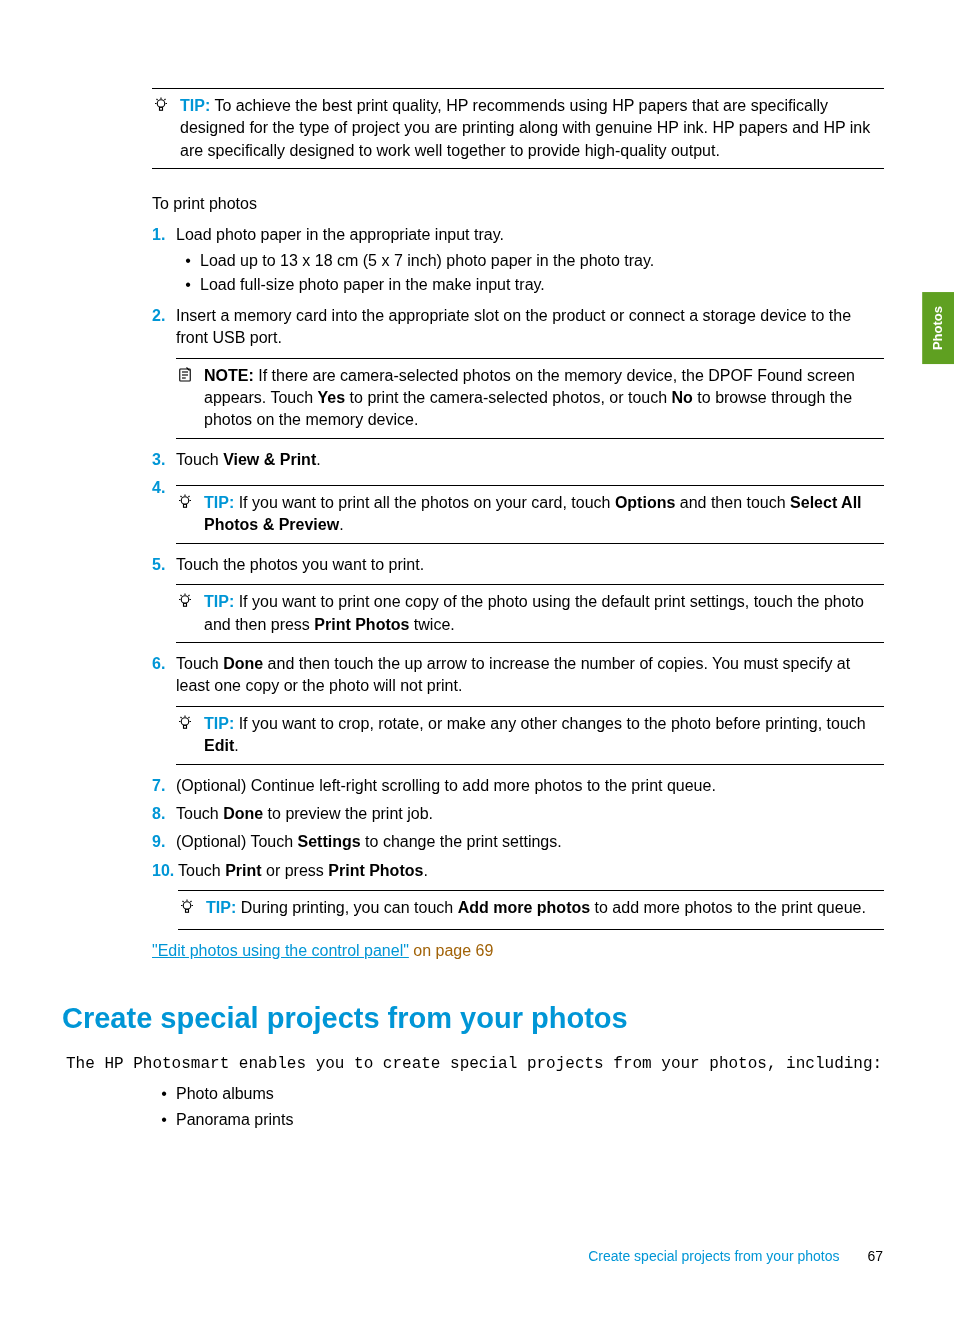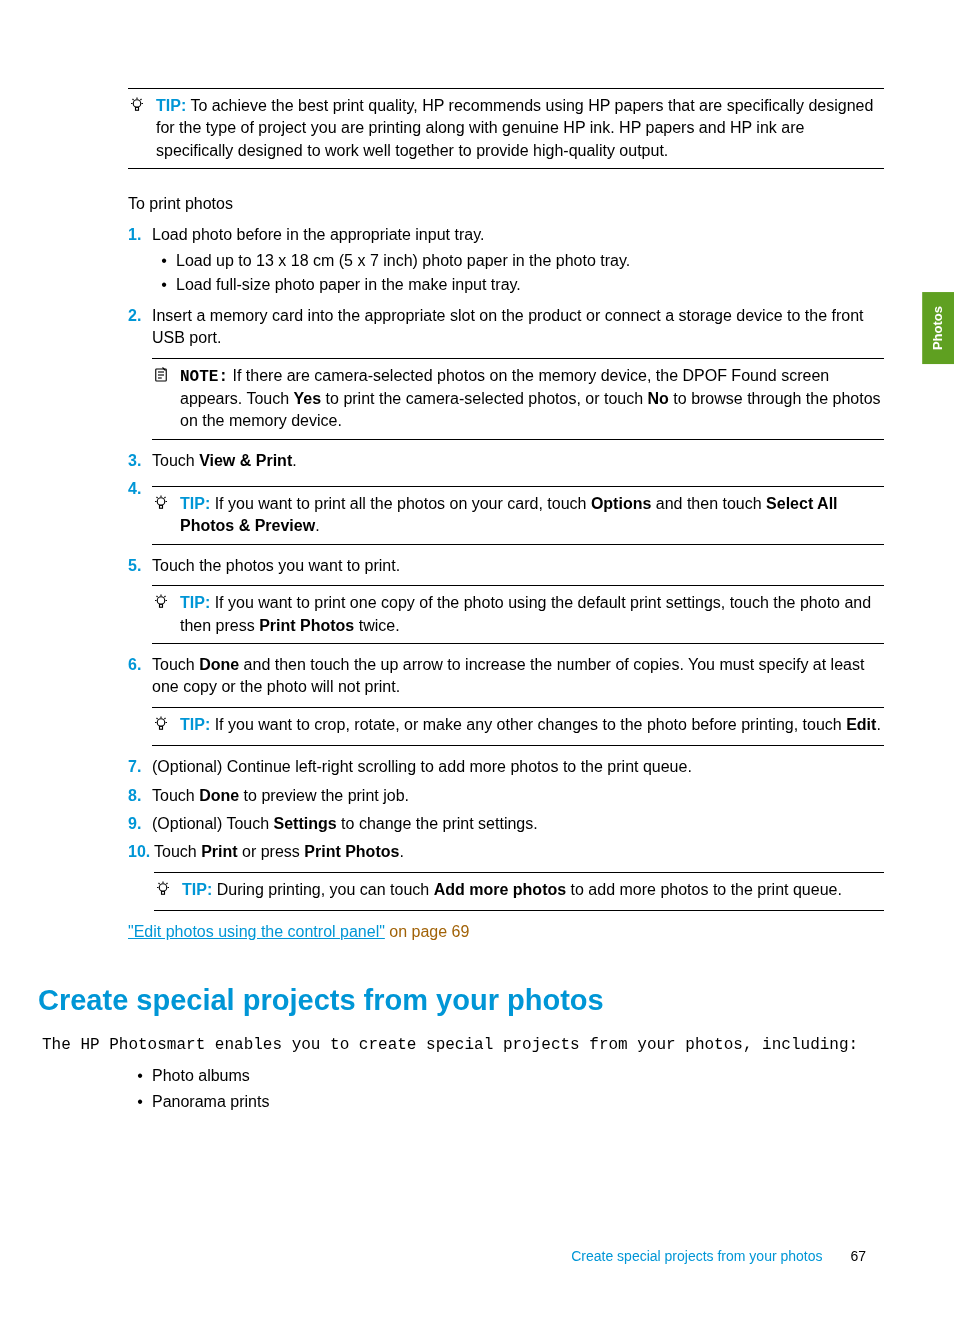--- a/index.html
+++ b/index.html
@@ -7,21 +7,21 @@
       font-family: Arial, Helvetica, sans-serif;
       font-size: 16px;
       line-height: 1.4;
       color: #000;
       background: #fff;
       width: 954px;
       height: 1321px;
       position: relative;
     }
     .page {
-      padding: 80px 70px 60px 42px;
+      padding: 80px 70px 60px 66px;
       position: relative;
     }
     .side-tab {
       position: absolute;
       right: 0;
       top: 292px;
       background: #5fa021;
       color: #fff;
       writing-mode: vertical-rl;
       transform: rotate(180deg);
@@ -47,21 +47,20 @@
     }
     .callout-text {
       flex: 1;
     }
     .tip-label {
       color: #0096d6;
       font-weight: bold;
     }
     .note-label {
       font-weight: bold;
-      font-family: Liberation Mono, monospace;
     }
     .bold { font-weight: bold; }
     .section-heading {
       font-weight: normal;
       margin-top: 24px;
       margin-bottom: 8px;
     }
     .ol-instructions {
       list-style: none;
       margin-left: 10px;
@@ -120,21 +119,21 @@
       list-style: none;
       margin-left: 86px;
     }
     .main-bullets li {
       display: flex;
       margin-bottom: 4px;
     }
     .footer {
       position: absolute;
       bottom: 54px;
-      right: 88px;
+      right: 71px;
       font-size: 14px;
     }
     .footer-title {
       color: #0096d6;
     }
     .footer-page {
       margin-left: 24px;
     }
     .content-indent {
       margin-left: 86px;
@@ -171,21 +170,21 @@
     </div>
   </div>
 
   <div class="section-heading content-indent">To print photos</div>
 
   <ol class="ol-instructions ol-wrap">
 
     <li>
       <span class="step-num">1.</span>
       <div class="step-body">
-        <span>Load photo before in the appropriate input tray.</span>
+        <span>Load photo paper in the appropriate input tray.</span>
         <ul class="sub-bullets">
           <li>
               <span class="bullet-dot">•</span>
               <span>Load up to 13 x 18 cm (5 x 7 inch) photo paper in the photo tray.</span>
             </li>
           <li>
               <span class="bullet-dot">•</span>
               <span>Load full-size photo paper in the make input tray.</span>
             </li>
         </ul>

